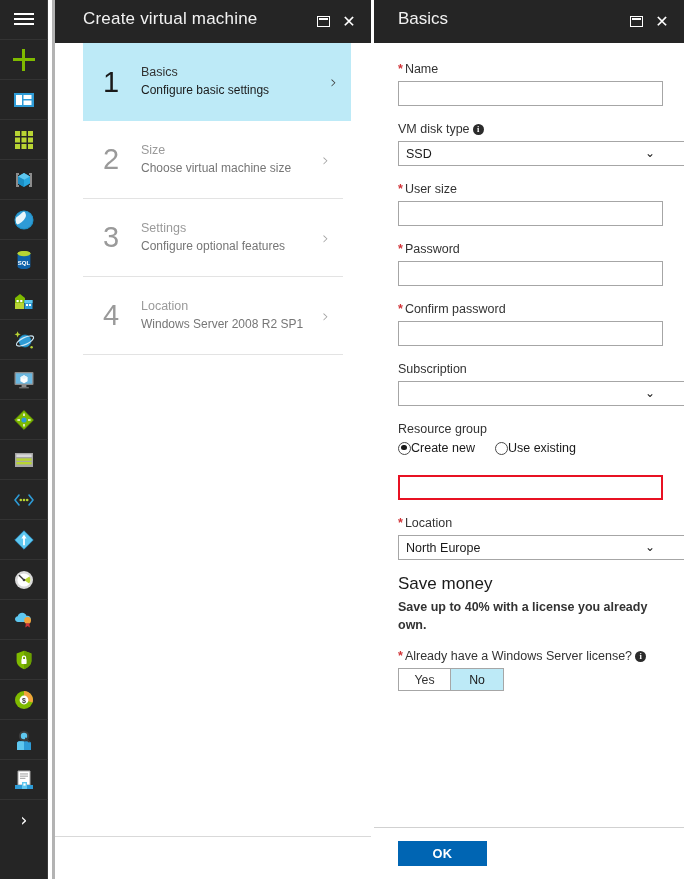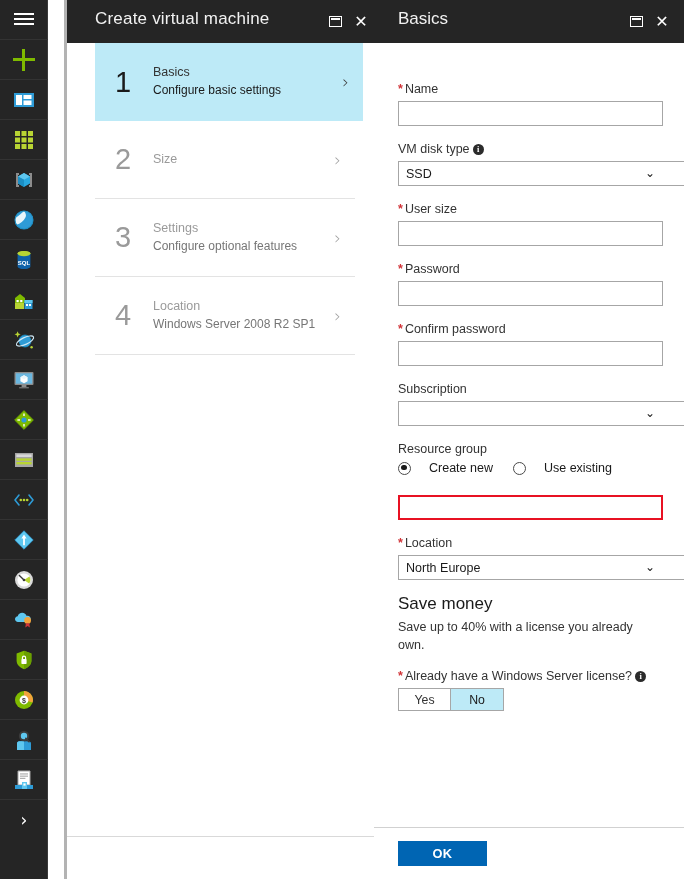--- a/index.html
+++ b/index.html
@@ -43,21 +43,21 @@
   .plus i:nth-child(1) { left: 0; top: 9px; width: 22px; height: 3px; }
   .plus i:nth-child(2) { top: 0; left: 9px; width: 3px; height: 22px; }
   .chev-rail {
     color: #ffffff; font-size: 17px; line-height: 1;
     font-family: "DejaVu Sans", sans-serif;
   }
   .ric { width: 22px; height: 22px; display:block; }
 
   
   .blade1 {
-    position: absolute; left: 64px; top: 0;
+    position: absolute; left: 52px; top: 0;
     width: 319px; height: 879px;
     background: #ffffff;
     border-left: 3px solid #b3b3b3;
   }
   .blade1-head {
     position: absolute; left: 0; top: 0; right: 0; height: 43px;
     background: #252525;
   }
   .blade1-title {
     position: absolute; left: 28px; top: 9px;
@@ -129,21 +129,20 @@
     background: #252525;
   }
   .blade2-title {
     position: absolute; left: 24px; top: 9px;
     color: #f2f2f2; font-size: 17px; font-weight: 300;
   }
   .form {
     position: absolute; left: 0; top: 43px; right: 0; bottom: 65px;
     padding: 17px 22px 0 24px;
     overflow: hidden;
-    margin-top: 20px;
   }
   .fld { margin-bottom: 14px; }
   .lbl {
     font-size: 12.5px; color: #333333; line-height: 18px;
     margin-bottom: 3px; white-space: nowrap;
   }
   .req { color: #d13438; font-weight: 700; margin-right: 2px; font-size: 12.5px; }
   .info-i {
     display: inline-block; width: 11px; height: 11px; border-radius: 50%;
     background: #2b2b2b; color: #ffffff; font-size: 8.5px; line-height: 11px;
@@ -167,37 +166,37 @@
     padding: 0 22px 0 7px;
     -webkit-appearance: none; -moz-appearance: none; appearance: none;
     outline: none; font-family: "Liberation Sans", sans-serif;
   }
   .sel-arrow {
     position: absolute; right: 8px; top: 4px;
     pointer-events: none; color: #1a1a1a; font-size: 12px; line-height: 16px;
     font-family: "DejaVu Sans", sans-serif;
   }
   .radio-row { display: flex; align-items: center; gap: 20px; margin-top: 2px; }
-  .radio-item { display: flex; align-items: center; gap: 18px; }
+  .radio-item { display: flex; align-items: center; gap: 0; }
   .radio {
     width: 13px; height: 13px; border-radius: 50%;
     border: 1.4px solid #4a4a4a; background: #ffffff;
     position: relative; flex: 0 0 auto;
   }
   .radio.on:after {
     content: ""; position: absolute; left: 2.4px; top: 2.4px;
     width: 5.5px; height: 5.5px; border-radius: 50%; background: #1a1a1a;
   }
   .radio-lbl { font-size: 12.5px; color: #1a1a1a; }
 
   .section-h {
     font-size: 17px; font-weight: 300; color: #1a1a1a;
     margin: 12px 0 4px 0;
   }
-  .section-sub { font-size: 12.5px; color: #333333; line-height: 18px; margin-bottom: 13px; }
+  .section-sub { font-size: 12.5px; color: #333333; line-height: 18px; margin-bottom: 13px; font-weight: bold; }
 
   .toggle-grp { display: flex; margin-top: 3px; }
   .tg {
     width: 53px; height: 23px;
     border: 1px solid #a6a6a6;
     display: flex; align-items: center; justify-content: center;
     font-size: 12.3px; color: #333333; background: #ffffff;
   }
   .tg + .tg { border-left: none; }
   .tg.on { background: #bdeaf7; color: #1a1a1a; }
@@ -455,20 +454,21 @@
           </div>
           <div class="step-chev">›</div>
         </div>
       </div>
 
       <div class="step">
         <div class="step-inner">
           <div class="step-num">2</div>
           <div class="step-txt">
             <div class="step-t1">Size</div>
+            <div class="step-t2">Choose virtual machine size</div>
           </div>
           <div class="step-chev">›</div>
         </div>
       </div>
 
       <div class="step">
         <div class="step-inner">
           <div class="step-num">3</div>
           <div class="step-txt">
             <div class="step-t1">Settings</div>

